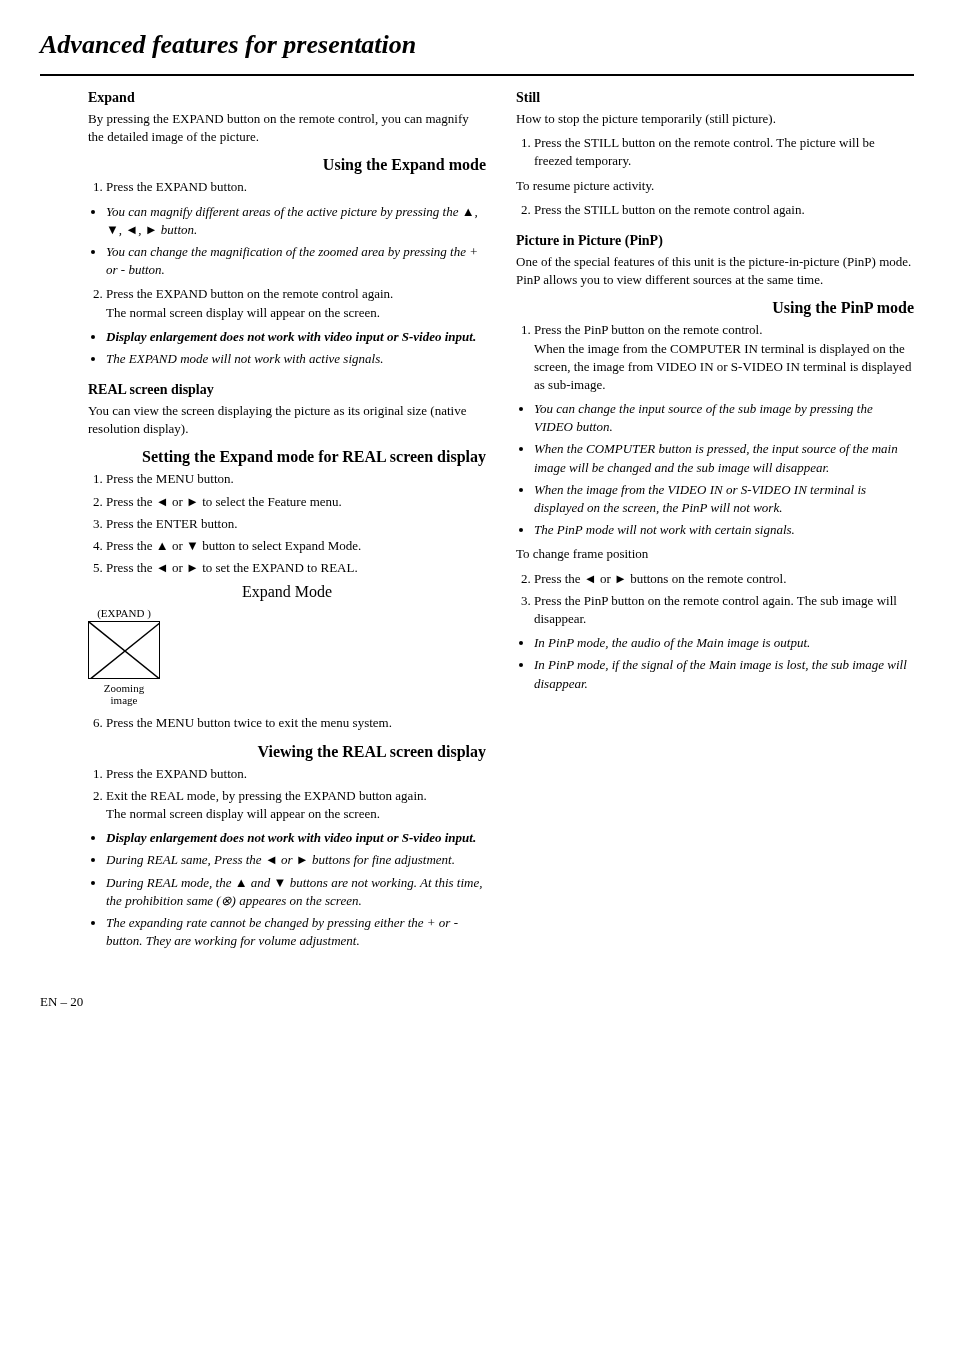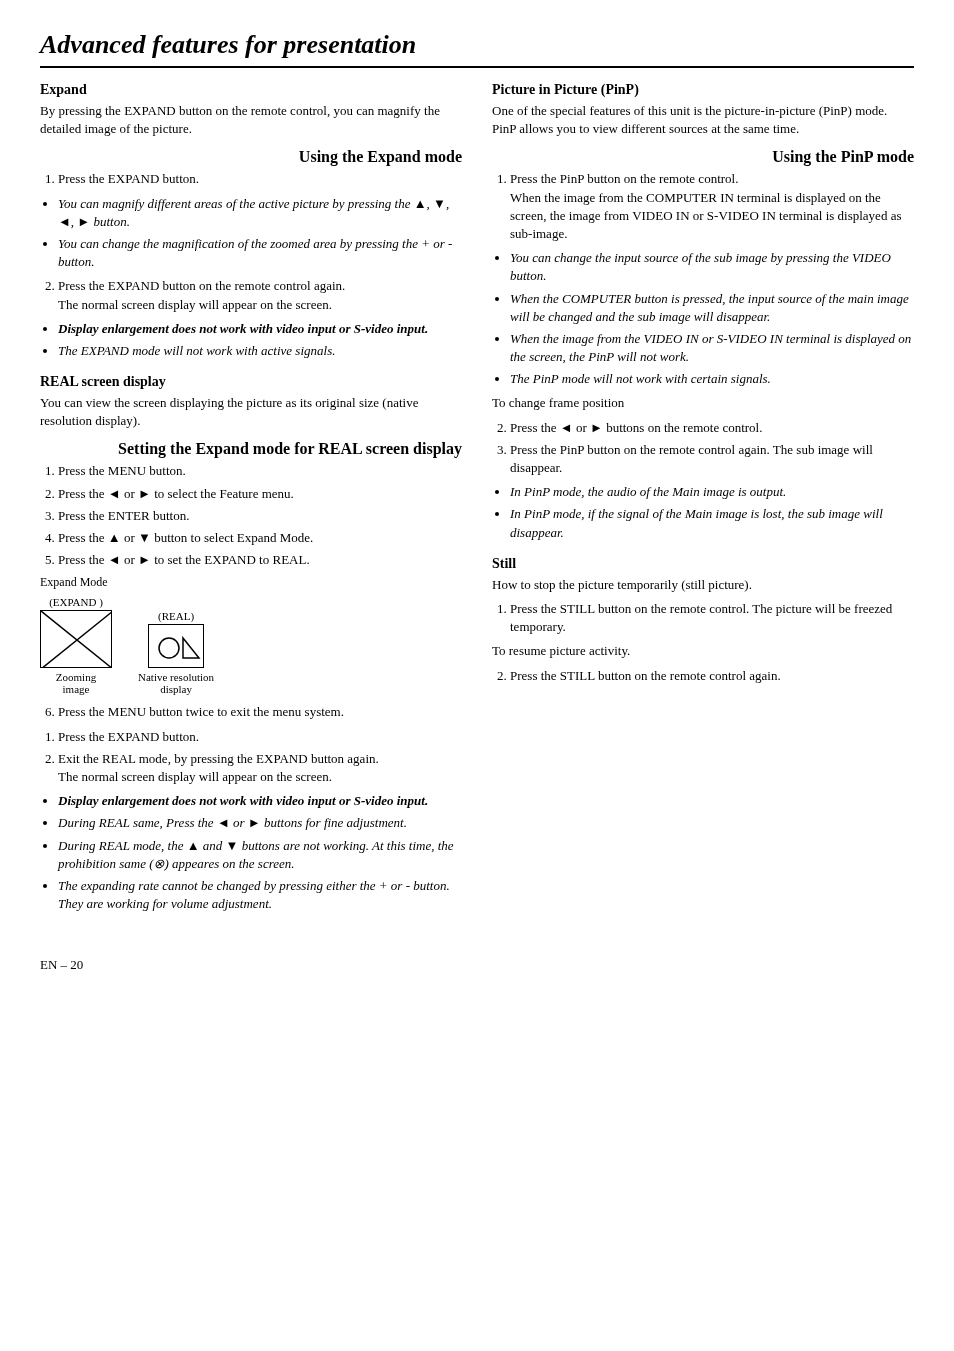--- a/index.html
+++ b/index.html
@@ -10,26 +10,27 @@
       color: #000;
       width: 954px;
       min-height: 1351px;
       padding: 30px 40px 30px 40px;
     }
     h1.page-title {
       font-size: 26px;
       font-style: italic;
       font-weight: bold;
       border-bottom: 2px solid #000;
-      padding-bottom: 6px;
+      padding-bottom: 14px;
       margin-bottom: 14px;
     }
     .two-col {
       display: flex;
       gap: 30px;
+      margin-left: 48px;
     }
     .col-left {
       flex: 1;
       min-width: 0;
     }
     .col-right {
       flex: 1;
       min-width: 0;
     }
     h2.section-title {
@@ -141,68 +142,70 @@
       <h3 class="subsection-title">Setting the Expand mode for REAL screen display</h3>
       <ol>
         <li>Press the MENU button.</li>
         <li>Press the ◄ or ► to select the Feature menu.</li>
         <li>Press the ENTER button.</li>
         <li>Press the ▲ or ▼ button to select Expand Mode.</li>
         <li>Press the ◄ or ► to set the EXPAND to REAL.</li>
       </ol>
 
       <div style="margin: 6px 0 8px 0;">
-        <div style="font-size:12px; margin-bottom:3px;">Expand Mode</div>
+        <div style="font-size:16px; margin-bottom:3px;text-align:center;">Expand Mode</div>
         <div class="diagram-row">
           <div class="diagram-item">
             <div style="font-size:11px; margin-bottom:2px;">(EXPAND )</div>
             <div class="zoom-img">
               
               <svg width="72" height="58">
                 <line x1="0" y1="0" x2="72" y2="58" stroke="#000" stroke-width="1.5"></line>
                 <line x1="72" y1="0" x2="0" y2="58" stroke="#000" stroke-width="1.5"></line>
               </svg>
             </div>
             <div class="diagram-caption" style="white-space:pre;">Zooming
 image</div>
           </div>
-          <div class="diagram-item" style="margin-top:14px;">
-            <div style="font-size:11px; margin-bottom:2px;">(REAL)</div>
-            <div class="native-img">
-
-              <svg width="56" height="44">
-                <circle cx="20" cy="24" r="10" fill="none" stroke="#000" stroke-width="1.5"></circle>
-                <polygon points="34,14 50,34 34,34" fill="none" stroke="#000" stroke-width="1.5"></polygon>
-              </svg>
-            </div>
-            <div class="diagram-caption" style="white-space:pre;">Native resolution
-display</div>
-          </div>
         </div>
       </div>
 
       <ol start="6">
         <li>Press the MENU button twice to exit the menu system.</li>
       </ol>
 
+      <h3 class="subsection-title">Viewing the REAL screen display</h3>
       <ol>
         <li>Press the EXPAND button.</li>
         <li><span>Exit the REAL mode, by pressing the EXPAND button again.</span><br><span>The normal screen display will appear on the screen.</span></li>
       </ol>
       <ul>
         <li><strong>Display enlargement does not work with video input or S-video input.</strong></li>
         <li>During REAL same, Press the ◄ or ► buttons for fine adjustment.</li>
         <li>During REAL mode, the ▲ and ▼ buttons are not working. At this time, the prohibition same (⊗) appeares on the screen.</li>
         <li>The expanding rate cannot be changed by pressing either the + or - button. They are working for volume adjustment.</li>
       </ul>
     </div>
 
   </div>
 
   <div class="col-right">
+
+    <div class="section">
+      <h2 class="section-title">Still</h2>
+      <p>How to stop the picture temporarily (still picture).</p>
+      <ol>
+        <li><span>Press the STILL button on the remote control.
+The picture will be freezed temporary.</span></li>
+      </ol>
+      <p>To resume picture activity.</p>
+      <ol start="2">
+        <li>Press the STILL button on the remote control again.</li>
+      </ol>
+    </div>
 
     <div class="section">
       <h2 class="section-title">Picture in Picture (PinP)</h2>
       <p>One of the special features of this unit is the picture-in-picture (PinP) mode. PinP allows you to view different sources at the same time.</p>
 
       <h3 class="subsection-title">Using the PinP mode</h3>
       <ol>
         <li><span>Press the PinP button on the remote control.</span><br><span>When the image from the COMPUTER IN terminal is displayed on the screen, the image from VIDEO IN or S-VIDEO IN terminal is displayed as sub-image.</span></li>
       </ol>
       <ul>
@@ -217,31 +220,18 @@
         <li>Press the ◄ or ► buttons on the remote control.</li>
         <li><span>Press the PinP button on the remote control again.
 The sub image will disappear.</span></li>
       </ol>
       <ul>
         <li>In PinP mode, the audio of the Main image is output.</li>
         <li>In PinP mode, if the signal of the Main image is lost, the sub image will disappear.</li>
       </ul>
     </div>
 
-    <div class="section">
-      <h2 class="section-title">Still</h2>
-      <p>How to stop the picture temporarily (still picture).</p>
-      <ol>
-        <li><span>Press the STILL button on the remote control.
-The picture will be freezed temporary.</span></li>
-      </ol>
-      <p>To resume picture activity.</p>
-      <ol start="2">
-        <li>Press the STILL button on the remote control again.</li>
-      </ol>
-    </div>
-
   </div>
 </div>
 
 <div style="margin-top: 30px;">
   <span>EN – 20</span>
 </div>
 
 </body></html>

